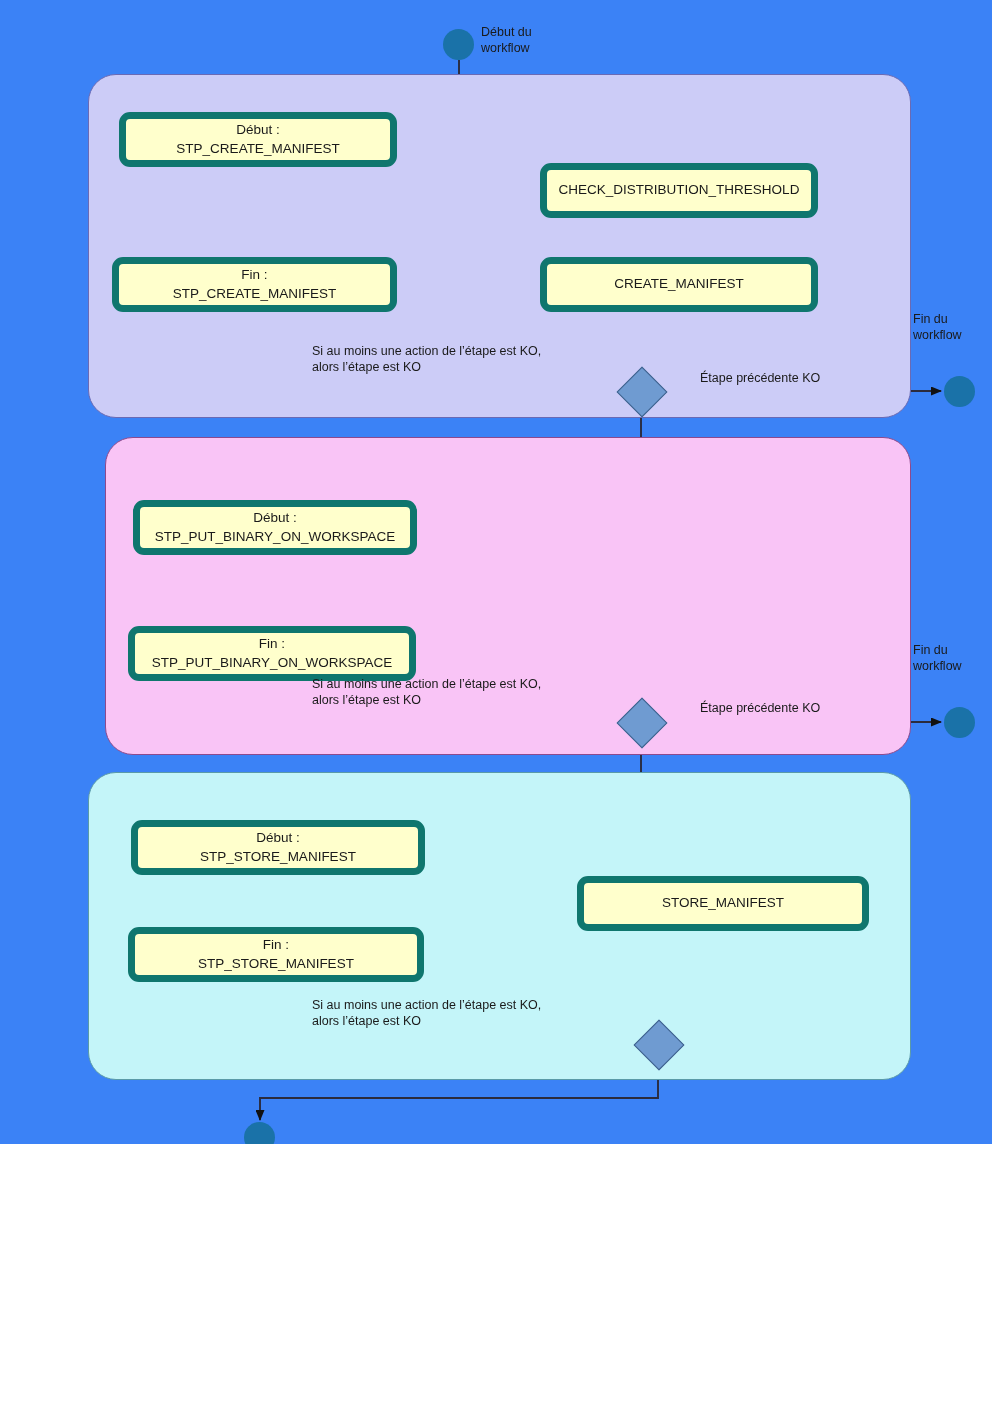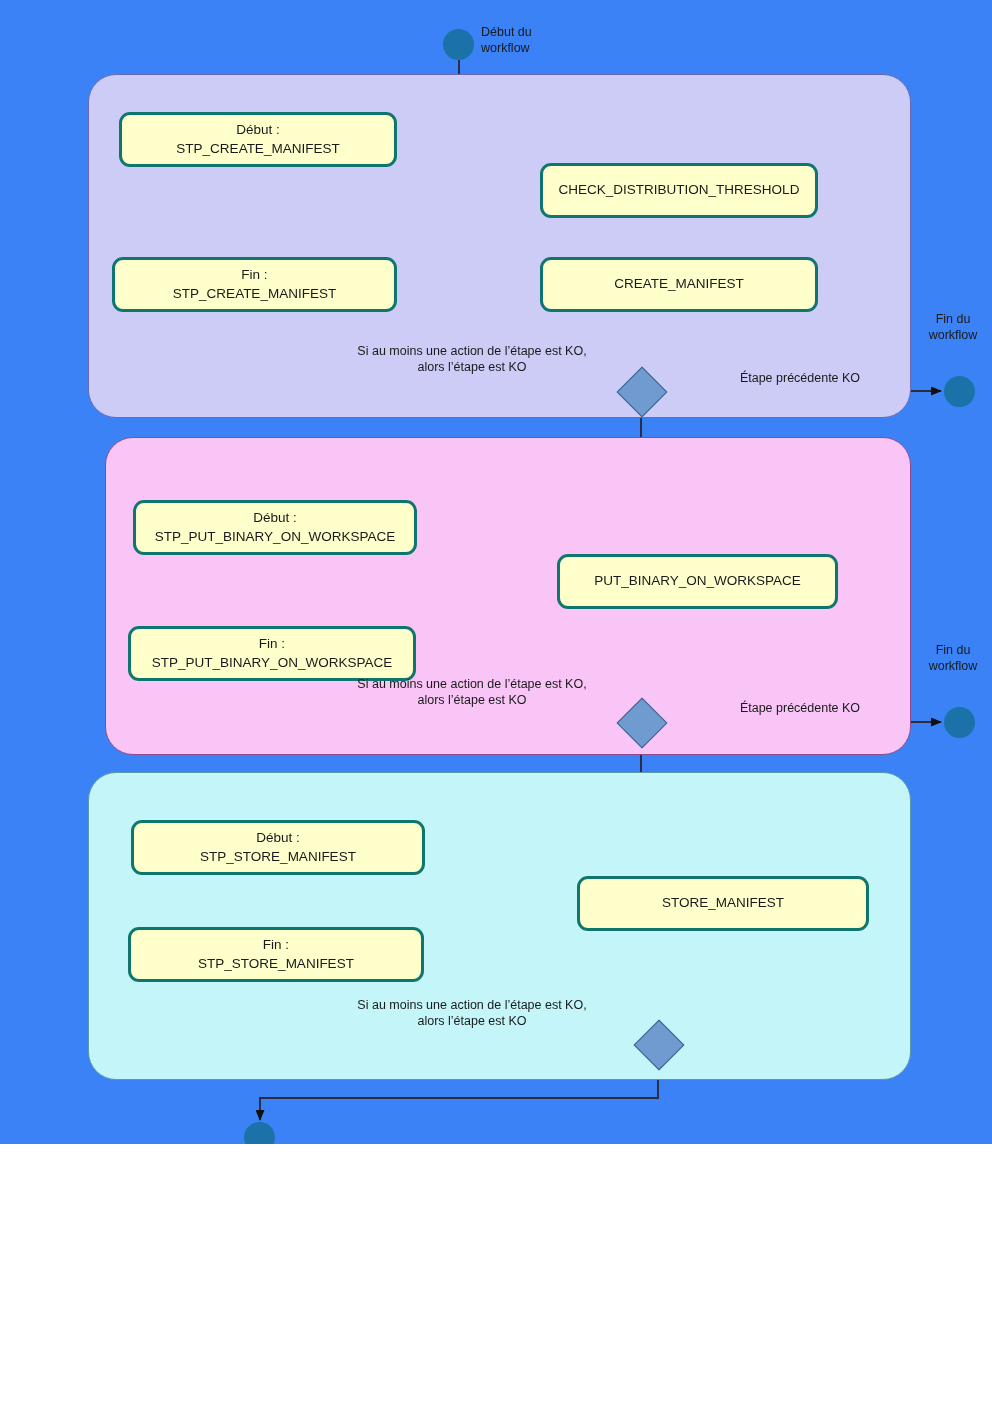--- a/index.html
+++ b/index.html
@@ -33,21 +33,21 @@
     color: #000000;
     text-align: center;
     line-height: 1.32;
     white-space: pre-line;
   }
 
   .node {
     position: absolute;
     box-sizing: border-box;
     background: #ffffcc;
-    border: 3px solid #0f766e;
+    border: 7px solid #0f766e;
     border-radius: 11px;
     display: flex;
     align-items: center;
     justify-content: center;
     text-align: center;
     font-size: 13.5px;
     color: #1a1a1a;
     line-height: 1.35;
     white-space: pre-line;
     padding: 2px 6px;
@@ -68,21 +68,21 @@
     background: #6f9bd1;
     border: 1px solid #3c5f8a;
     transform: rotate(45deg);
   }
 
   .lbl {
     position: absolute;
     font-size: 12.5px;
     color: #1a1a1a;
     line-height: 1.3;
-    text-align: center;
+    text-align: left;
     white-space: pre-line;
   }
   .lbl.left { text-align: left; }
 
   svg.wires {
     position: absolute;
     left: 0;
     top: 0;
     width: 992px;
     height: 1403px;
@@ -155,21 +155,20 @@
   <div class="lbl" style="left:700px; top:370px; width:200px;">Étape précédente KO</div>
 
   <div class="endnode" style="left:944px; top:376px;"></div>
   <div class="lbl" style="left:913px; top:311px; width:80px;">Fin du
 workflow</div>
 
   <div class="panel p2" style="left:105px; top:437px; width:806px; height:318px;"></div>
 
   <div class="node" style="left:133px; top:500px; width:284px; height:55px;">Début :
 STP_PUT_BINARY_ON_WORKSPACE</div>
-  <div class="node" style="left:557px; top:554px; width:281px; height:55px;">PUT_BINARY_ON_WORKSPACE</div>
   <div class="node" style="left:128px; top:626px; width:288px; height:55px;">Fin :
 STP_PUT_BINARY_ON_WORKSPACE</div>
 
   <div class="lbl" style="left:312px; top:676px; width:320px;">Si au moins une action de l’étape est KO,
 alors l’étape est KO</div>
   <div class="diamond" style="left:624px; top:705px;"></div>
   <div class="lbl" style="left:700px; top:700px; width:200px;">Étape précédente KO</div>
 
   <div class="endnode" style="left:944px; top:707px;"></div>
   <div class="lbl" style="left:913px; top:642px; width:80px;">Fin du

